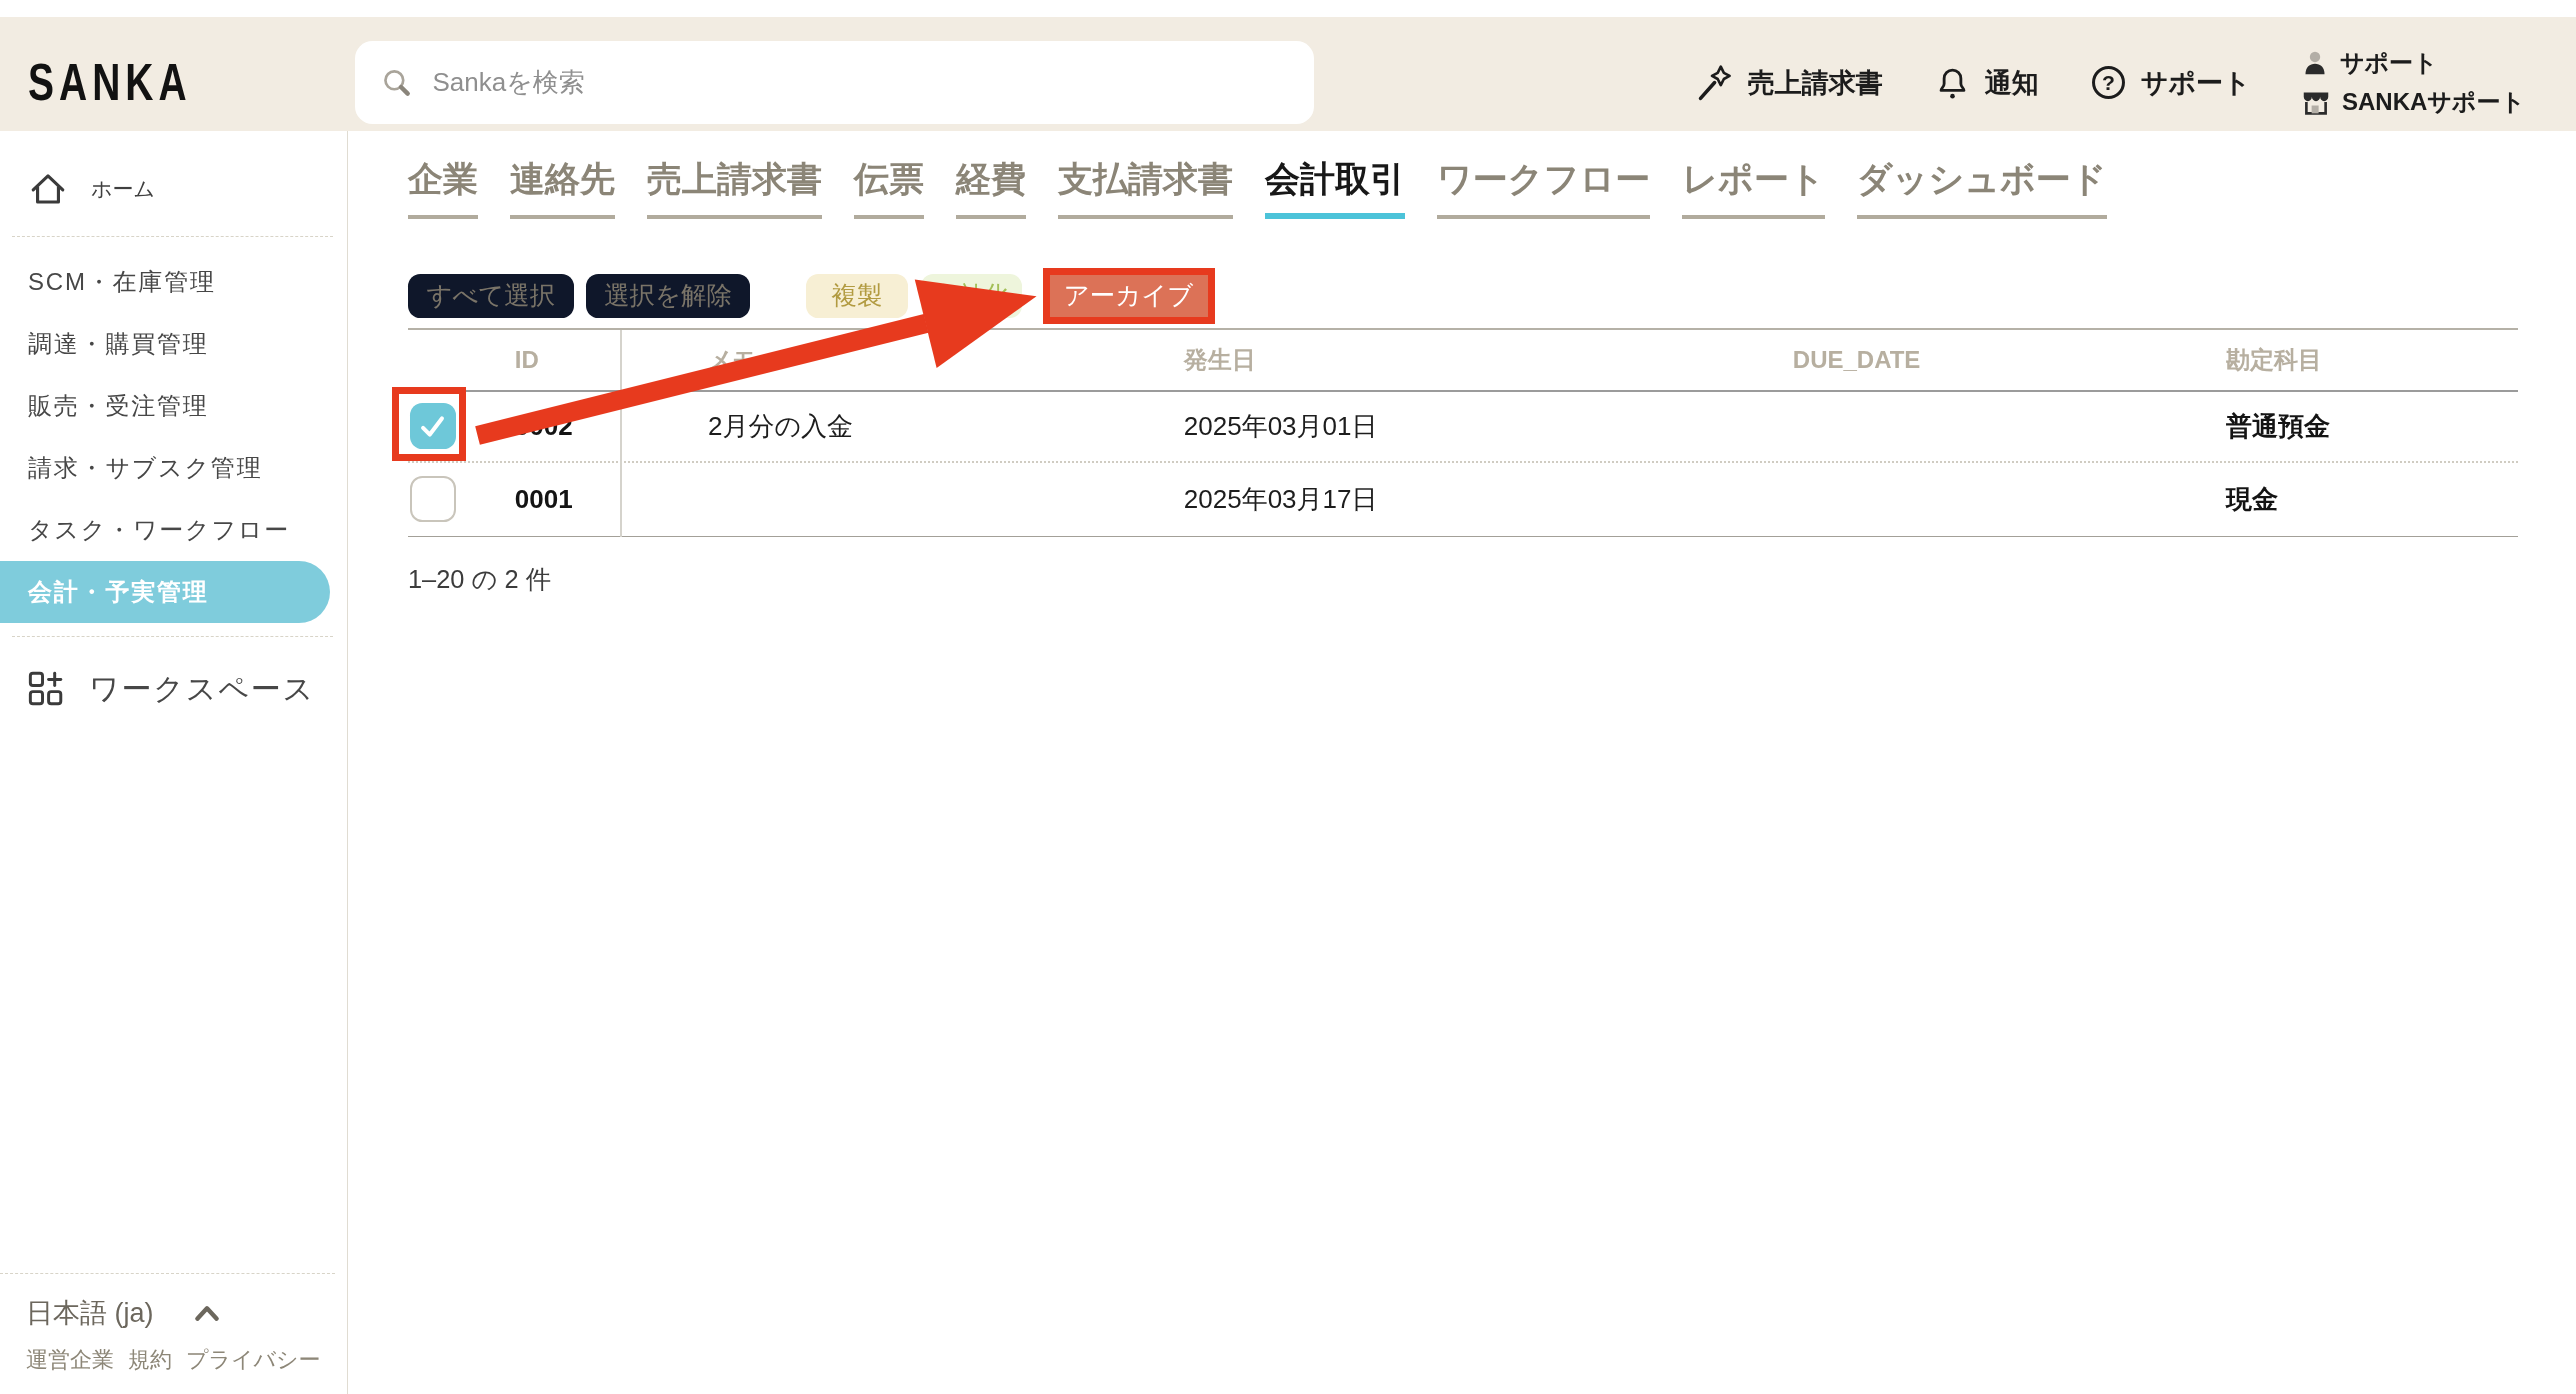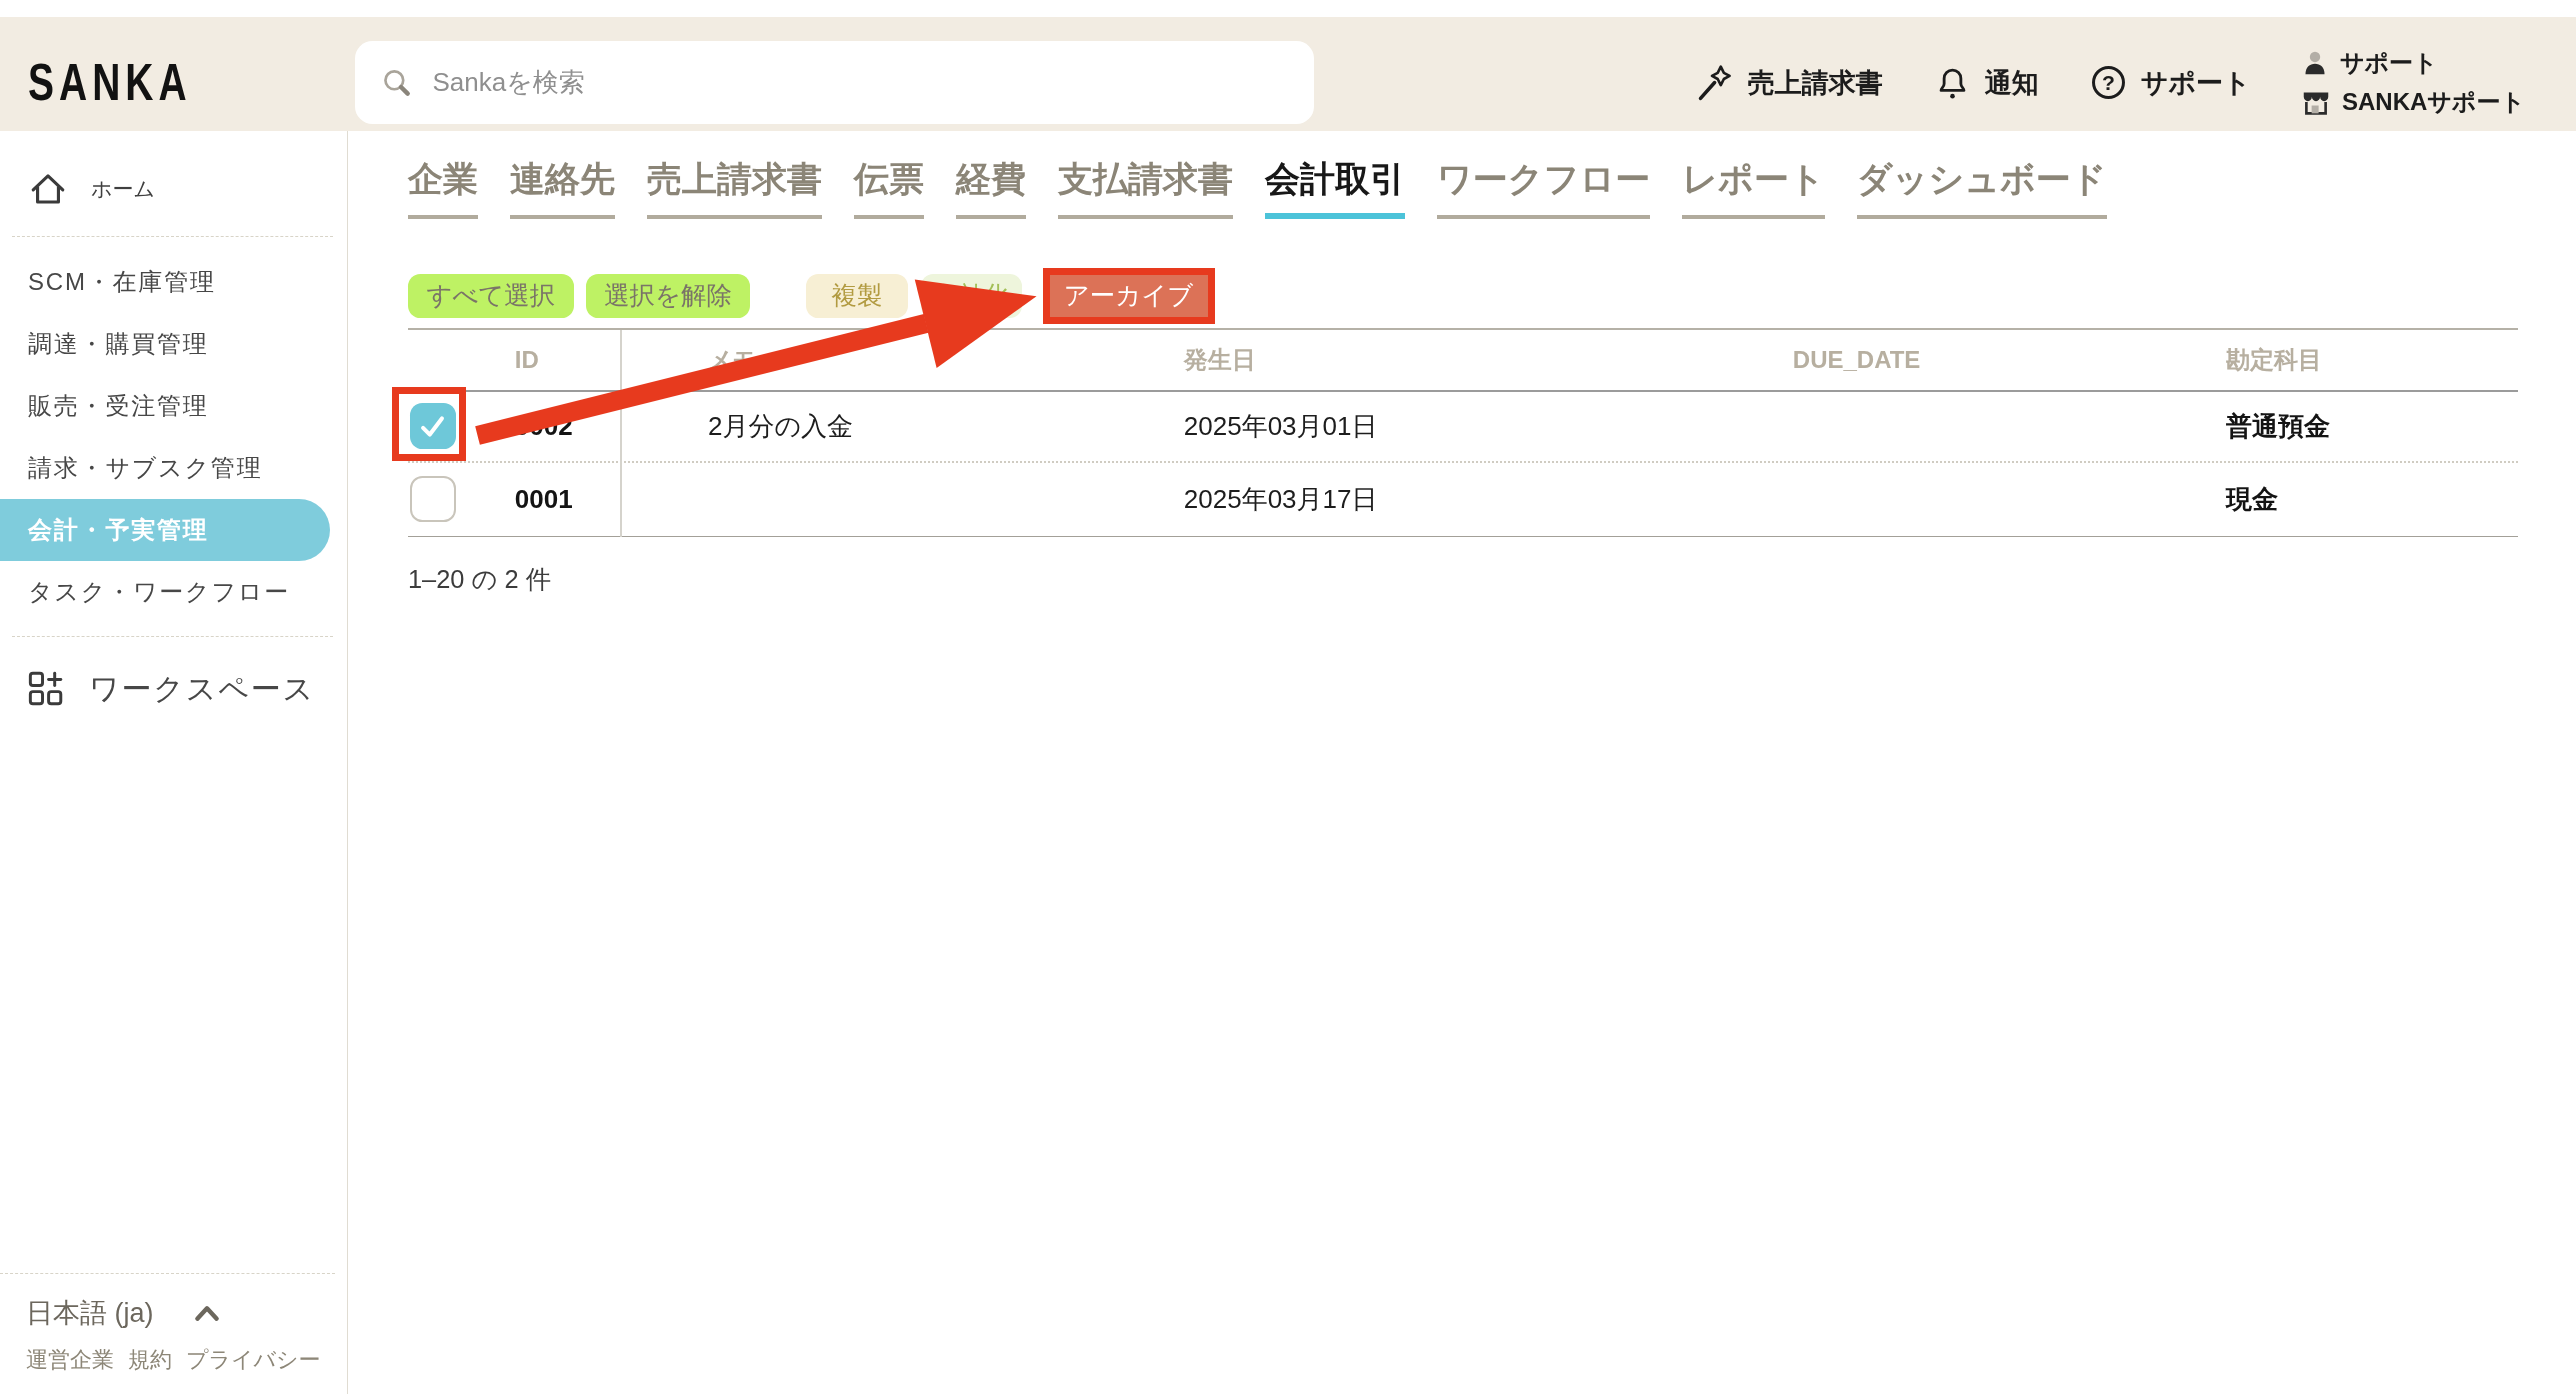--- a/index.html
+++ b/index.html
@@ -92,21 +92,21 @@
     cursor:pointer; white-space:nowrap;
   }
   .tab.active { color:#181818; border-bottom:6.1px solid #4cc3d9; padding-bottom:10.5px; }
 
   .toolbar { display:flex; align-items:center; margin:54px 0 0 60px; height:46px; }
   .btn {
     height:44px; display:flex; align-items:center; justify-content:center;
     border-radius:12.3px; font-size:25.4px; cursor:pointer; border:none;
     font-family:"Liberation Sans","DejaVu Sans",sans-serif; white-space:nowrap;
   }
-  .btn-neutral { background:#bef264; color:#7a7468; padding:0 18.4px; }
+  .btn-neutral { background:#0f172a; color:#7a7468; padding:0 18.4px; }
   .btn-dup { background:#f7efd4; color:#b29b41; padding:0 25.4px; margin-left:56px; }
   .btn-act { background:#eef5dc; color:#a3bf56; padding:0 12.3px; margin-left:13px; }
   .gap12 { margin-left:12.3px; }
   .hl-archive {
     margin-left:21px; width:172px; height:56px;
     border:7px solid #e73a1e; background:#dc7257;
     display:flex; align-items:center; justify-content:center;
   }
   .btn-archive {
     background:transparent; color:#ffffff; font-size:25.4px; font-weight:400;
@@ -213,22 +213,22 @@
       <span>ホーム</span>
     </div>
 
     <div class="dash-divider"></div>
 
     <div class="side-list">
       <div class="side-item">SCM・在庫管理</div>
       <div class="side-item">調達・購買管理</div>
       <div class="side-item">販売・受注管理</div>
       <div class="side-item">請求・サブスク管理</div>
+      <div class="side-item">タスク・ワークフロー</div>
       <div class="side-item active">会計・予実管理</div>
-      <div class="side-item">タスク・ワークフロー</div>
     </div>
 
     <div class="dash-divider"></div>
 
     <div class="side-workspace">
       <svg class="icon" width="40" height="40" viewBox="0 0 46 46">
         <rect x="5" y="5" width="14" height="14" rx="3" fill="none" stroke="#3b3b3b" stroke-width="3.4"></rect>
         <rect x="5" y="26" width="14" height="14" rx="3" fill="none" stroke="#3b3b3b" stroke-width="3.4"></rect>
         <rect x="26" y="26" width="14" height="14" rx="3" fill="none" stroke="#3b3b3b" stroke-width="3.4"></rect>
         <line x1="33" y1="5" x2="33" y2="19" stroke="#3b3b3b" stroke-width="3.4" stroke-linecap="round"></line>

